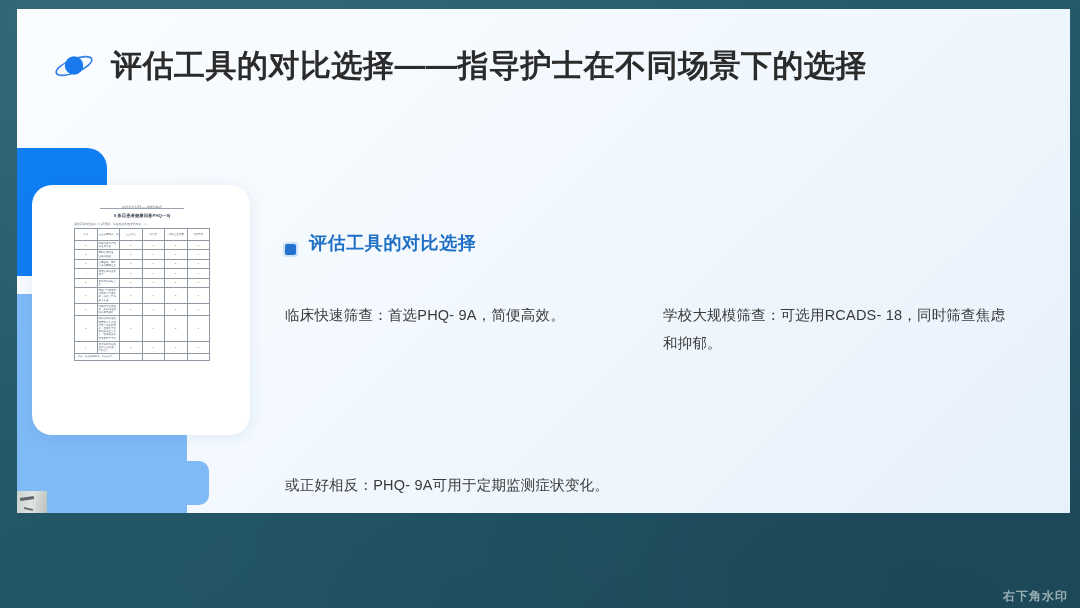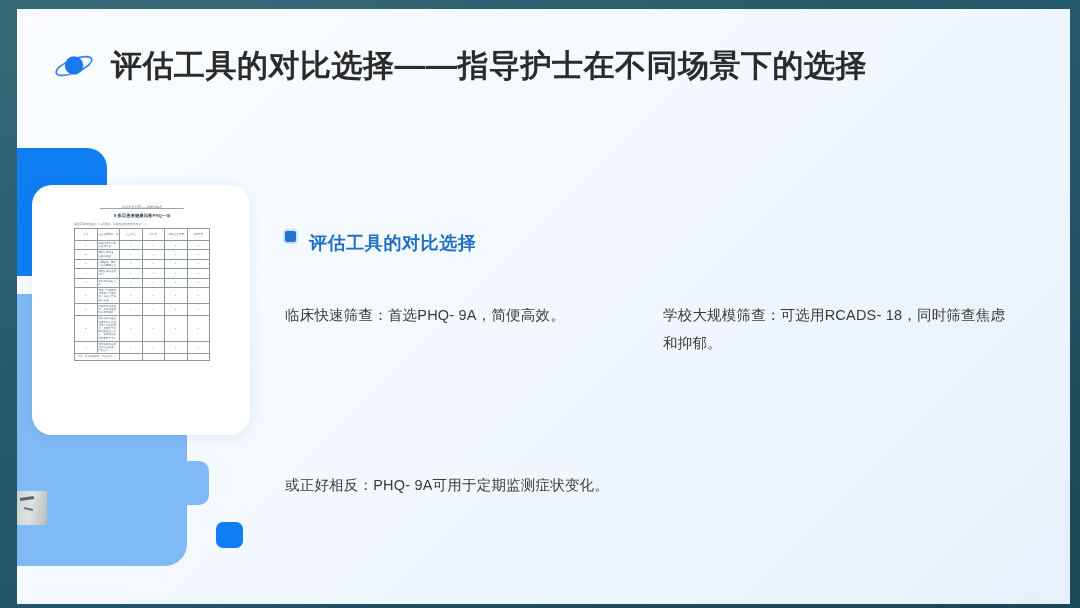--- a/index.html
+++ b/index.html
@@ -32,21 +32,21 @@
       radial-gradient(ellipse at 85% 95%, rgba(0,0,0,.12) 0%, rgba(0,0,0,0) 60%);
     pointer-events: none;
   }
 
   
   .slide-canvas {
     position: absolute;
     left: 17px;
     top: 9px;
     width: 1053px;
-    height: 595px;
+    height: 504px;
     background: linear-gradient(135deg, #fbfdff 0%, #f3f9fe 42%, #e7f1fb 100%);
     overflow: hidden;
     z-index: 2;
   }
 
   
   .deco-blue-top {
     position: absolute;
     left: -58px;
     top: 139px;
@@ -225,21 +225,21 @@
   
   .content-col {
     position: absolute;
     left: 268px;
     top: 222px;
     width: 760px;
     z-index: 8;
   }
   .section-head {
     display: flex;
-    align-items: flex-start;
+    align-items: flex-end;
     gap: 13px;
     margin-bottom: 46px;
   }
   .section-bullet {
     width: 11px;
     height: 11px;
     background: #2474cf;
     border-radius: 2px;
     flex: 0 0 auto;
     box-shadow: 0 0 0 2px rgba(170,205,240,.55);
@@ -264,25 +264,26 @@
     letter-spacing: .2px;
     max-width: 352px;
   }
   .point-text.wide { max-width: 378px; }
 
   
   .watermark {
     position: absolute;
     right: 12px;
     bottom: 3px;
-    font-size: 10px;
+    font-size: 12px;
     color: rgba(228,236,232,.62);
     letter-spacing: 1px;
     z-index: 9;
     white-space: nowrap;
+    font-weight: bold;
   }
 </style>
 </head>
 <body>
 
 <div id="slide-root">
 
   <div class="slide-canvas">
 
     <div class="deco-blue-top"></div>

